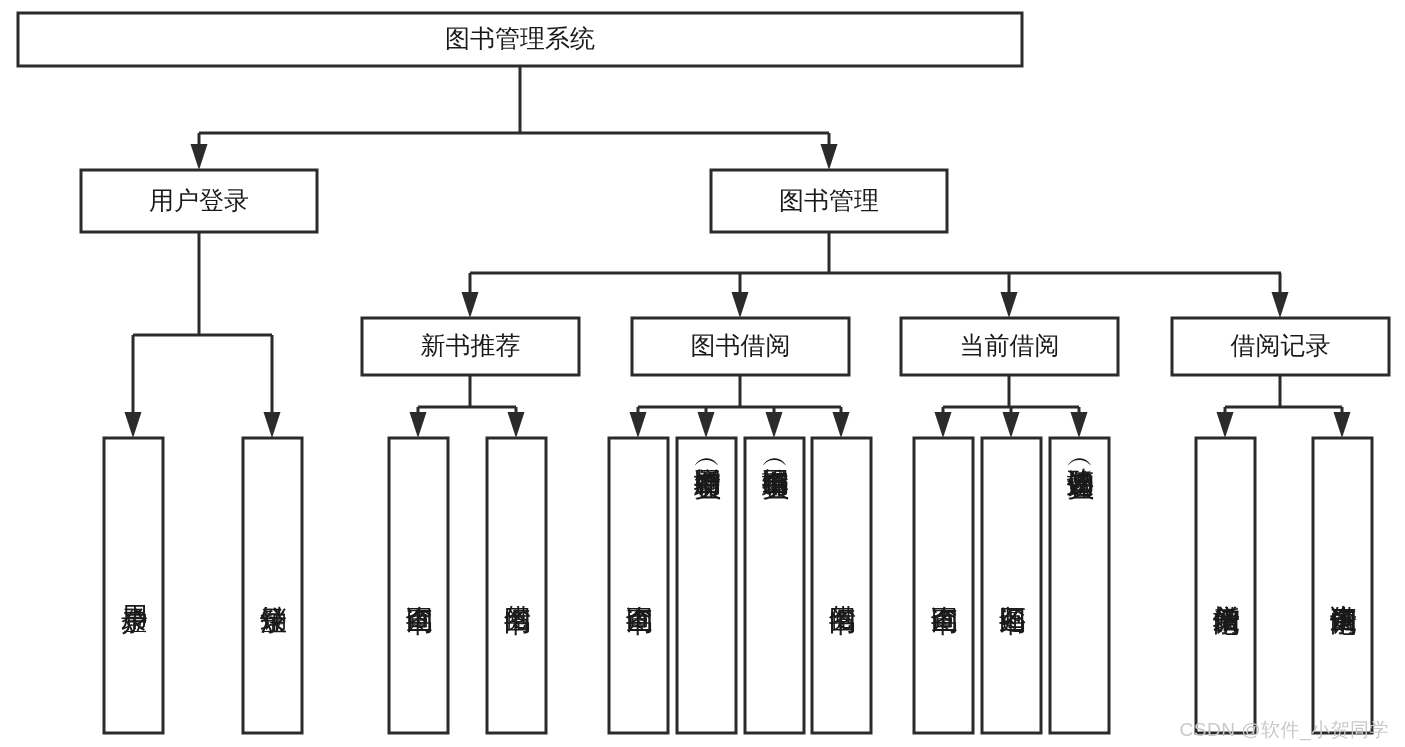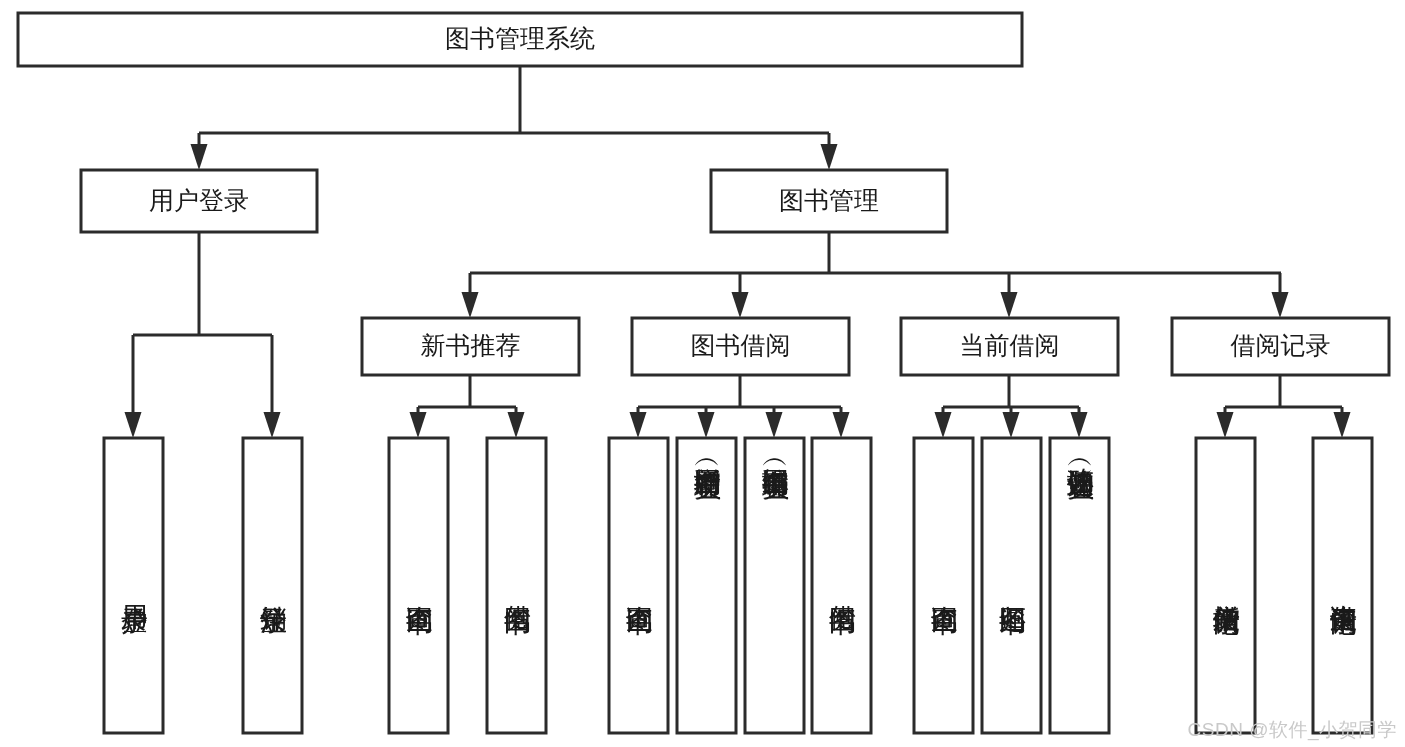--- a/index.html
+++ b/index.html
@@ -60,21 +60,21 @@
     color: #1a1a1a;
     letter-spacing: 1px;
     display: flex;
     align-items: center;
     justify-content: flex-start;
     white-space: pre;
     pointer-events: none;
   }
   .watermark {
     position: absolute;
-    right: 8px;
+    right: 16px;
     bottom: 4px;
     font-family: "Liberation Sans", "DejaVu Sans", sans-serif;
     font-size: 19px;
     color: #c9c9c9;
     white-space: nowrap;
     letter-spacing: 0.5px;
   }
 </style>
 </head>
 <body>

